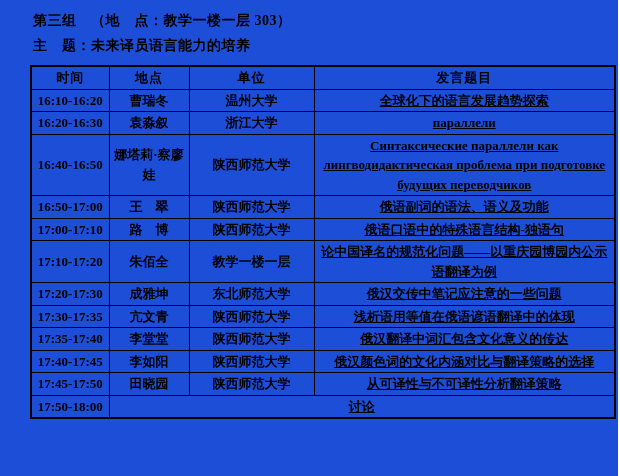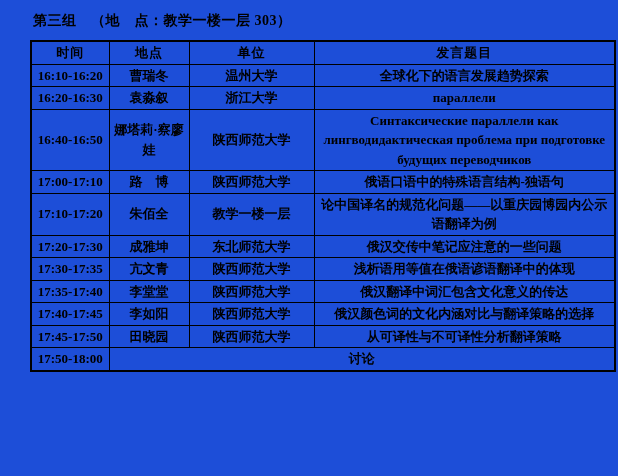--- a/index.html
+++ b/index.html
@@ -52,28 +52,30 @@
   col.c-time { width: 78px; }
   col.c-name { width: 80px; }
   col.c-affil { width: 125px; }
   col.c-topic { width: 301px; }
   td.time-cell {
     letter-spacing: 0;
     white-space: nowrap;
   }
   td.topic-cell {
     padding: 1px 6px;
+    text-decoration: underline;
   }
 </style>
 </head>
 <body>
 
 <div class="page">
   <div class="doc-header">
     <div class="doc-line">第三组　（地　点：教学一楼一层 303）</div>
+    <div class="doc-line">主　题：未来译员语言能力的培养</div>
   </div>
 
   <table class="schedule">
     <colgroup>
       <col class="c-time">
       <col class="c-name">
       <col class="c-affil">
       <col class="c-topic">
     </colgroup>
     <thead>
@@ -95,20 +97,26 @@
           <td class="time-cell">16:20-16:30</td>
           <td>袁淼叙</td>
           <td>浙江大学</td>
           <td class="topic-cell">параллели</td>
         </tr>
         <tr>
           <td class="time-cell">16:40-16:50</td>
           <td>娜塔莉·察廖娃</td>
           <td>陕西师范大学</td>
           <td class="topic-cell">Синтаксические параллели как лингводидактическая проблема при подготовке будущих переводчиков</td>
+        </tr>
+        <tr>
+          <td class="time-cell">16:50-17:00</td>
+          <td>王　翠</td>
+          <td>陕西师范大学</td>
+          <td class="topic-cell">俄语副词的语法、语义及功能</td>
         </tr>
         <tr>
           <td class="time-cell">17:00-17:10</td>
           <td>路　博</td>
           <td>陕西师范大学</td>
           <td class="topic-cell">俄语口语中的特殊语言结构-独语句</td>
         </tr>
         <tr>
           <td class="time-cell">17:10-17:20</td>
           <td>朱佰全</td>

